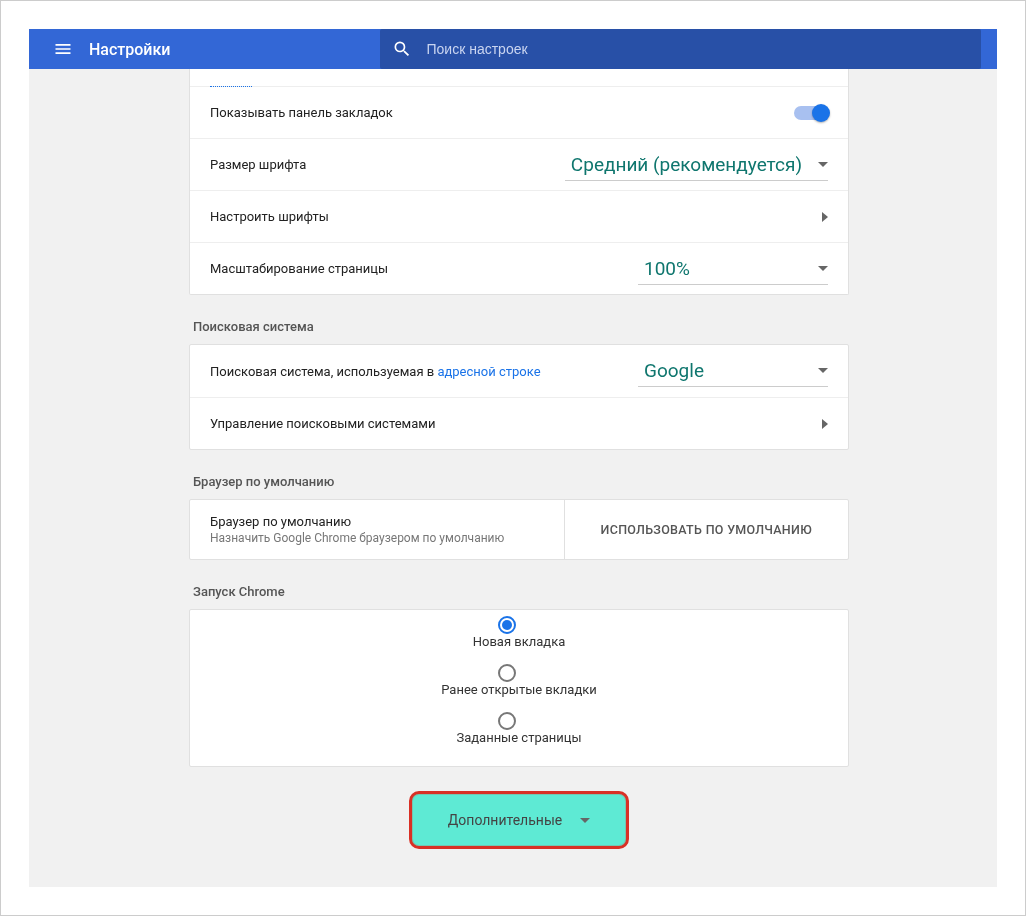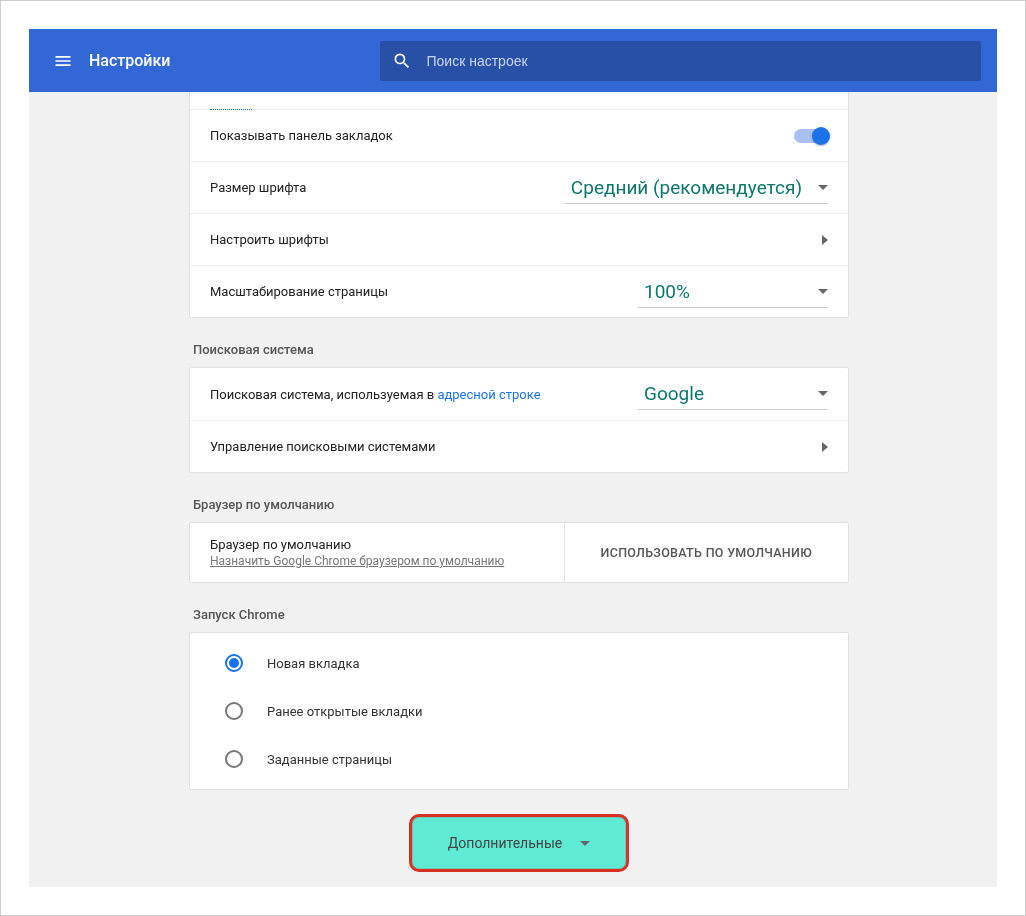--- a/index.html
+++ b/index.html
@@ -25,21 +25,21 @@
     top: 28px;
     right: 28px;
     bottom: 28px;
     background: #f1f1f1;
     display: flex;
     flex-direction: column;
   }
   
   .header {
     background: #3367d6;
-    height: 63px;
+    height: 40px;
     display: flex;
     align-items: center;
     padding: 0 16px;
     color: #fff;
     flex-shrink: 0;
   }
   .menu-btn {
     width: 36px; height: 36px;
     display:flex;align-items:center;justify-content:center;
     cursor:pointer;
@@ -93,21 +93,21 @@
   }
   .row {
     display:flex;
     align-items:center;
     min-height: 52px;
     padding: 0 20px;
     border-top: 1px solid #eee;
   }
   .row:first-child { border-top:none; }
   .row-label { flex:1; font-size: 13px; color:#222; }
-  .row-sub { font-size:12px; color:#777; margin-top:2px;text-decoration:underline;}
+  .row-sub { font-size:12px; color:#777; margin-top:2px;}
   .select {
     min-width: 190px;
     display:flex;
     align-items:center;
     justify-content:space-between;
     padding: 4px 0 4px 6px;
     border-bottom: 1px solid #ccc;
     font-size:19px;
     color:#0f766e;
     cursor:pointer;
@@ -170,20 +170,21 @@
     font-size:12.5px;
     font-weight:500;
     letter-spacing:.3px;
     cursor:pointer;
   }
   
   .radio-row{
     display:flex;align-items:center;
     min-height:48px;
     padding: 0 35px;
+    flex-direction: column;
   }
   .radio{
     width:18px;height:18px;border:2px solid #777;border-radius:50%;
     margin-right:24px; cursor:pointer;
     display:flex;align-items:center;justify-content:center;
     flex-shrink:0;
   }
   .radio.checked{ border-color:#1a73e8;}
   .radio.checked::after{
     content:"";width:10px;height:10px;background:#1a73e8;border-radius:50%;

